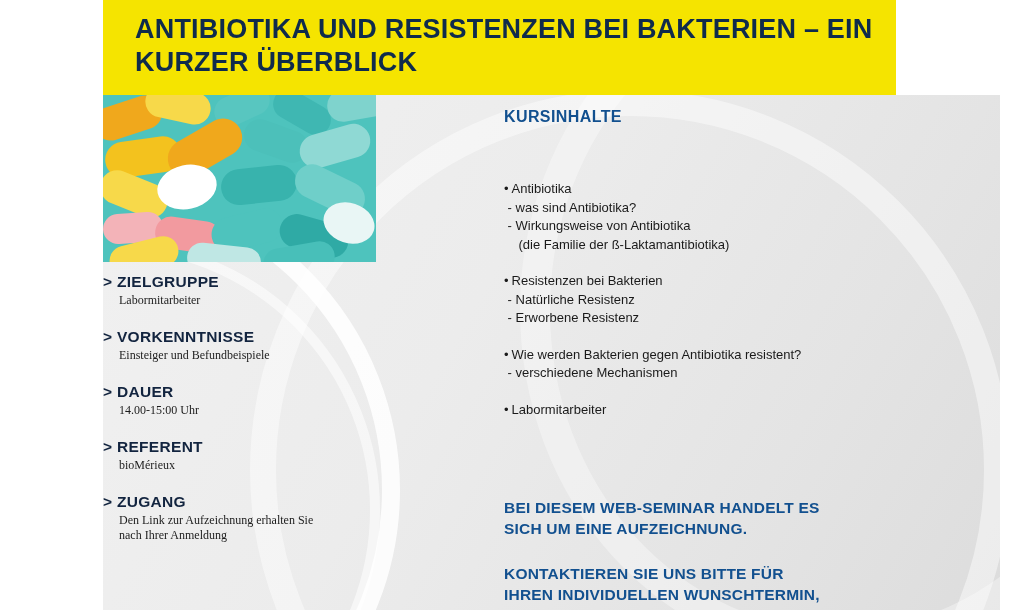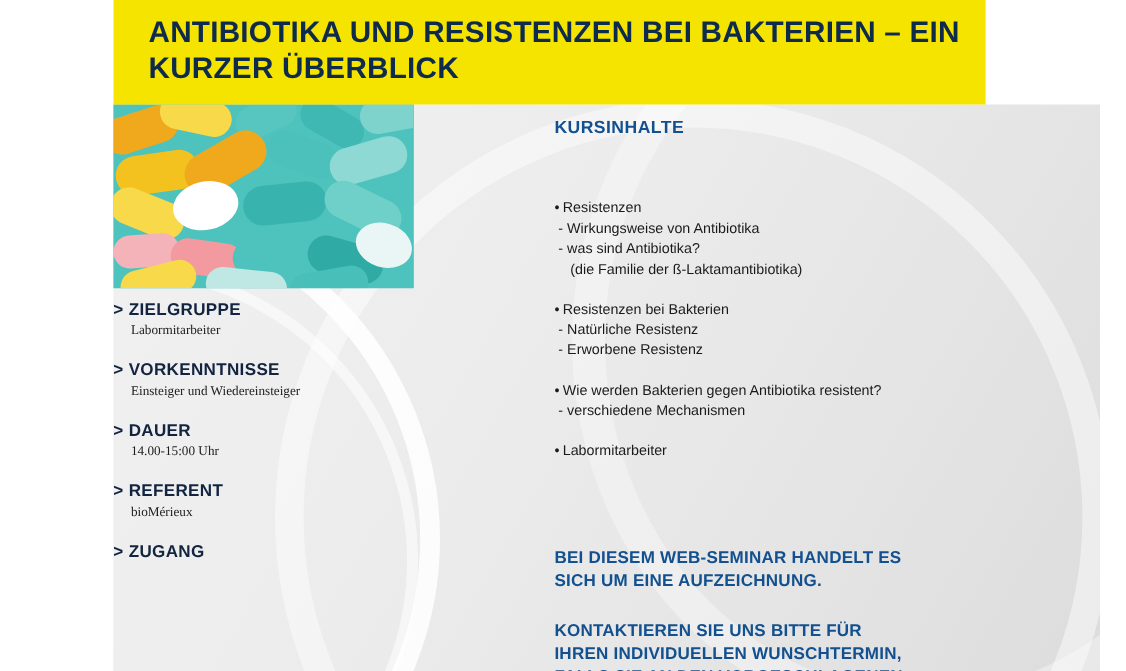--- a/index.html
+++ b/index.html
@@ -177,42 +177,44 @@
     </svg>
   </div>
 
   <div class="left-col">
     <div class="info-block">
       <div class="info-head">&gt; ZIELGRUPPE</div>
       <div class="info-body">Labormitarbeiter</div>
     </div>
     <div class="info-block">
       <div class="info-head">&gt; VORKENNTNISSE</div>
-      <div class="info-body">Einsteiger und Wiedereinsteiger</div>
+      <div class="info-body">Einsteiger und Befundbeispiele</div>
     </div>
     <div class="info-block">
       <div class="info-head">&gt; DAUER</div>
       <div class="info-body">14.00-15:00 Uhr</div>
     </div>
     <div class="info-block">
       <div class="info-head">&gt; REFERENT</div>
       <div class="info-body">bioMérieux</div>
     </div>
     <div class="info-block">
       <div class="info-head">&gt; ZUGANG</div>
+      <div class="info-body" style="white-space:pre-line">Den Link zur Aufzeichnung erhalten Sie
+nach Ihrer Anmeldung</div>
     </div>
   </div>
 
   <div class="right-col">
     <div class="r-title">KURSINHALTE</div>
 
     <div class="bullet-group">
-      <div class="bullet-line lead">Resistenzen</div>
+      <div class="bullet-line lead">Antibiotika</div>
+      <div class="bullet-line"> - was sind Antibiotika?</div>
       <div class="bullet-line"> - Wirkungsweise von Antibiotika</div>
-      <div class="bullet-line"> - was sind Antibiotika?</div>
       <div class="bullet-line">    (die Familie der ß-Laktamantibiotika)</div>
     </div>
 
     <div class="bullet-group">
       <div class="bullet-line lead">Resistenzen bei Bakterien</div>
       <div class="bullet-line"> - Natürliche Resistenz</div>
       <div class="bullet-line"> - Erworbene Resistenz</div>
     </div>
 
     <div class="bullet-group">

